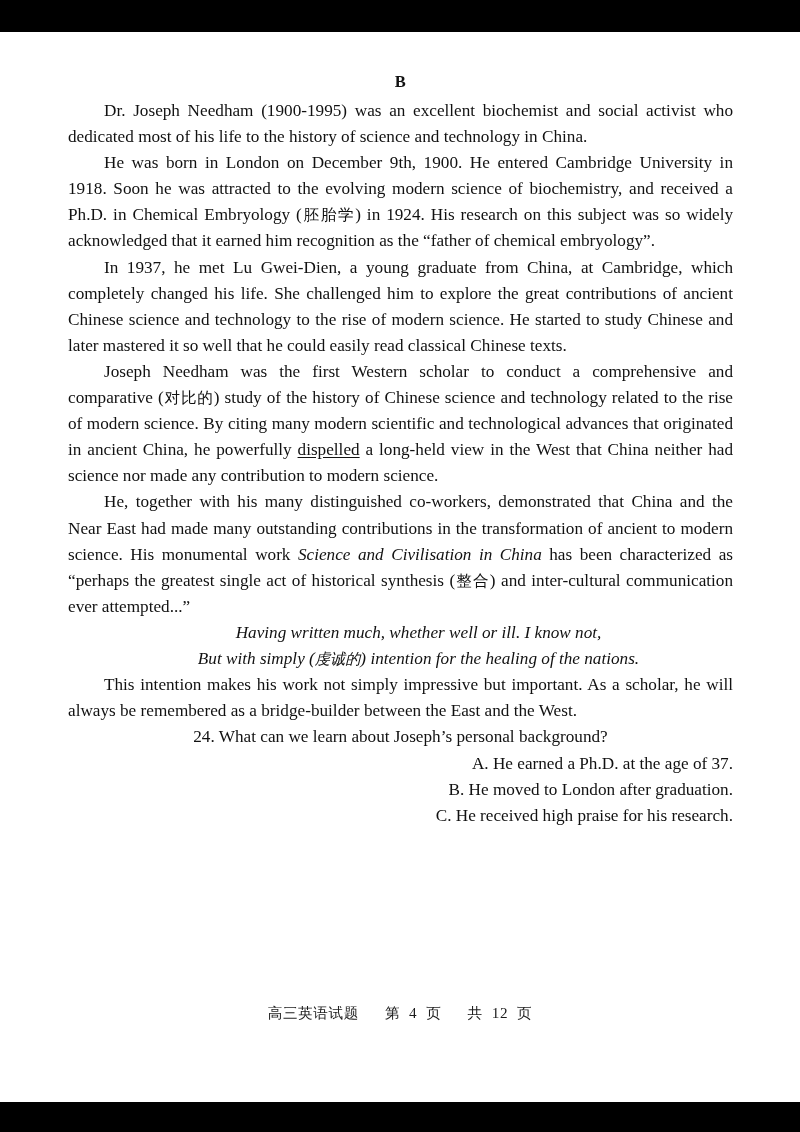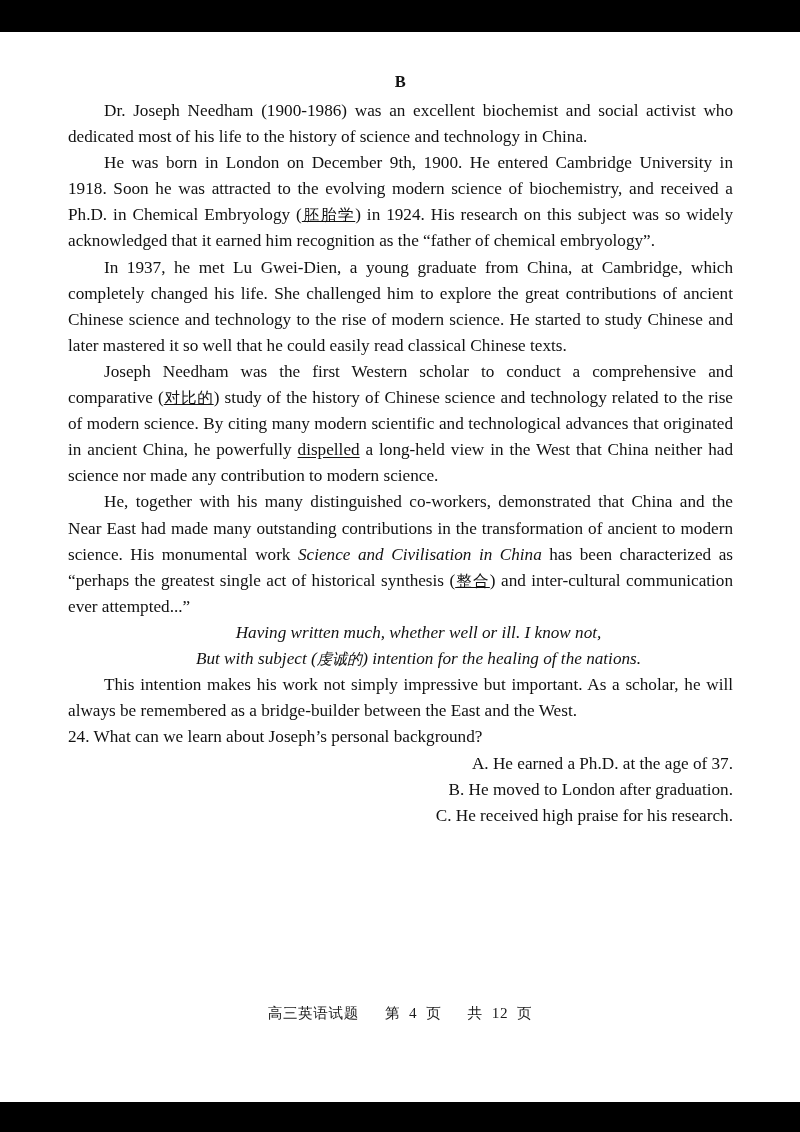--- a/index.html
+++ b/index.html
@@ -58,37 +58,37 @@
     text-justify: inter-word;
     -webkit-hyphens: none;
     hyphens: none;
   }
   p.para.last-loose {
     text-align: left;
   }
 
   .italic { font-style: italic; }
   .underline { text-decoration: underline; text-underline-offset: 2px; }
-  .cjk { font-family: "DejaVu Sans", "Liberation Sans", sans-serif; font-size: 15.6px; text-decoration: underline; }
+  .cjk { font-family: "DejaVu Sans", "Liberation Sans", sans-serif; font-size: 15.6px; }
   .cjk-italic { font-family: Liberation Sans, sans-serif; font-size: 15.2px; font-style: italic; }
 
   .poem-line {
     margin: 0;
     font-size: 17.2px;
     line-height: 26.1px;
     text-indent: 36px;
     font-style: italic;
     text-align: center;
   }
 
   .question {
     margin: 0;
     font-size: 17.2px;
     line-height: 26.4px;
-    text-align: left;
+    text-align: center;
     text-indent: 0;
   }
 
   .option {
     margin: 0;
     font-size: 17.2px;
     line-height: 26.4px;
     text-align: right;
     padding-left: 22px;
   }
@@ -114,34 +114,34 @@
 
 <div class="scan-band top"></div>
 <div class="scan-band bottom"></div>
 
 <div class="page">
 
   <div class="content">
 
     <div class="section-letter">B</div>
 
-    <p class="para"><span>Dr. Joseph Needham (1900-1986) was an excellent biochemist and social activist who dedicated most of his life to the history of science and technology in China.</span></p>
+    <p class="para"><span>Dr. Joseph Needham (1900-1995) was an excellent biochemist and social activist who dedicated most of his life to the history of science and technology in China.</span></p>
 
     <p class="para"><span>He was born in London on December 9th, 1900. He entered Cambridge University in 1918. Soon he was attracted to the evolving modern science of biochemistry, and received a Ph.D. in Chemical Embryology (</span><span class="cjk">胚胎学</span><span>) in 1924. His research on this subject was so widely acknowledged that it earned him recognition as the “father of chemical embryology”.</span></p>
 
     <p class="para"><span>In 1937, he met Lu Gwei-Dien, a young graduate from China, at Cambridge, which completely changed his life. She challenged him to explore the great contributions of ancient Chinese science and technology to the rise of modern science. He started to study Chinese and later mastered it so well that he could easily read classical Chinese texts.</span></p>
 
     <p class="para"><span>Joseph Needham was the first Western scholar to conduct a comprehensive and comparative (</span><span class="cjk">对比的</span><span>) study of the history of Chinese science and technology related to the rise of modern science. By citing many modern scientific and technological advances that originated in ancient China, he powerfully </span><span class="underline">dispelled</span><span> a long-held view in the West that China neither had science nor made any contribution to modern science.</span></p>
 
     <p class="para"><span>He, together with his many distinguished co-workers, demonstrated that China and the Near East had made many outstanding contributions in the transformation of ancient to modern science. His monumental work </span><span class="italic">Science and Civilisation in China</span><span> has been characterized as “perhaps the greatest single act of historical synthesis (</span><span class="cjk">整合</span><span>) and inter-cultural communication ever attempted...”</span></p>
 
 
     <p class="poem-line"><span>Having written much, whether well or ill. I know not,</span></p>
 
-    <p class="poem-line"><span>But with subject (</span><span class="cjk-italic">虔诚的</span><span>) intention for the healing of the nations.</span></p>
+    <p class="poem-line"><span>But with simply (</span><span class="cjk-italic">虔诚的</span><span>) intention for the healing of the nations.</span></p>
 
     <p class="para"><span>This intention makes his work not simply impressive but important. As a scholar, he will always be remembered as a bridge-builder between the East and the West.</span></p>
 
     <p class="question"><span>24. What can we learn about Joseph’s personal background?</span></p>
 
     <p class="option"><span>A. He earned a Ph.D. at the age of 37.</span></p>
     <p class="option"><span>B. He moved to London after graduation.</span></p>
     <p class="option"><span>C. He received high praise for his research.</span></p>
 
   </div>

